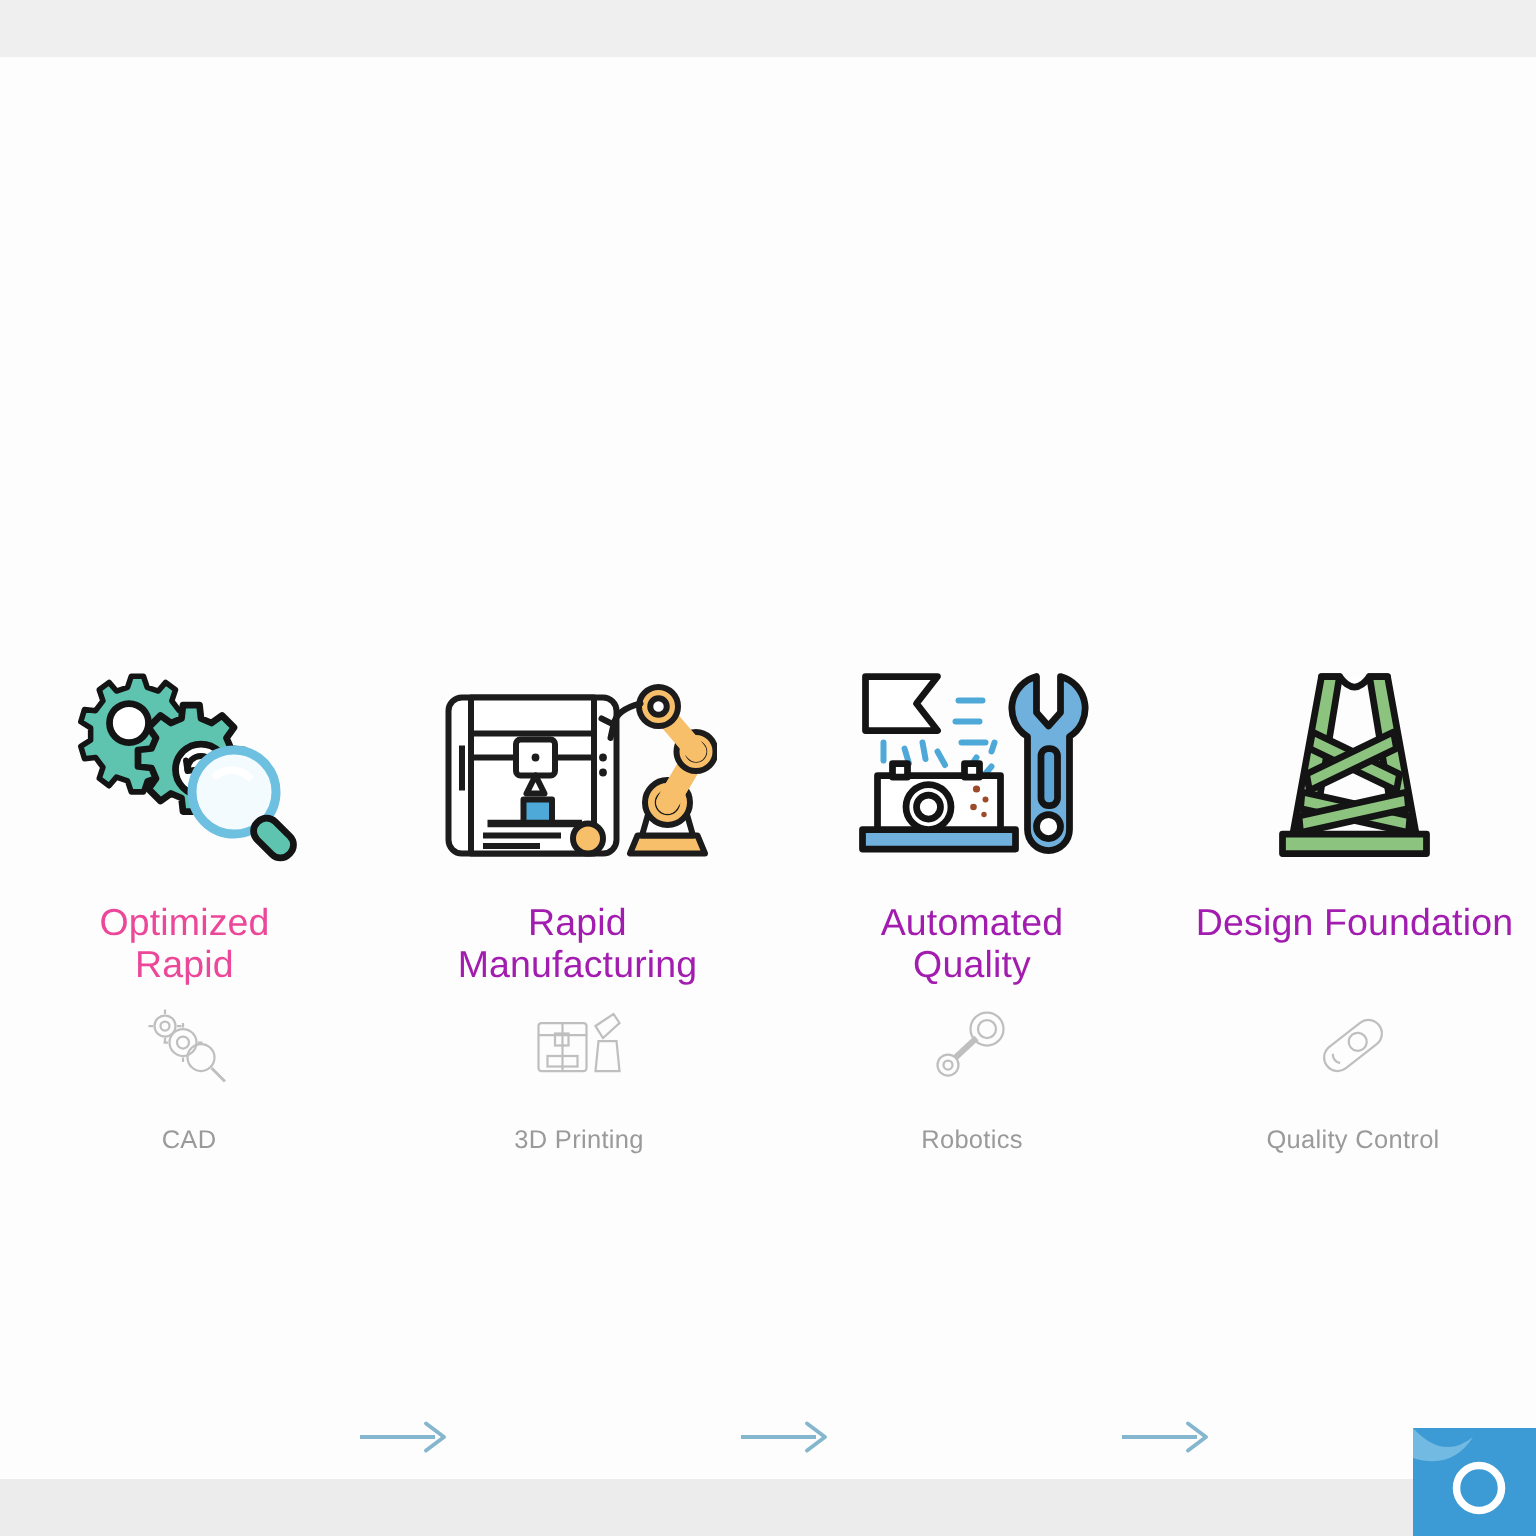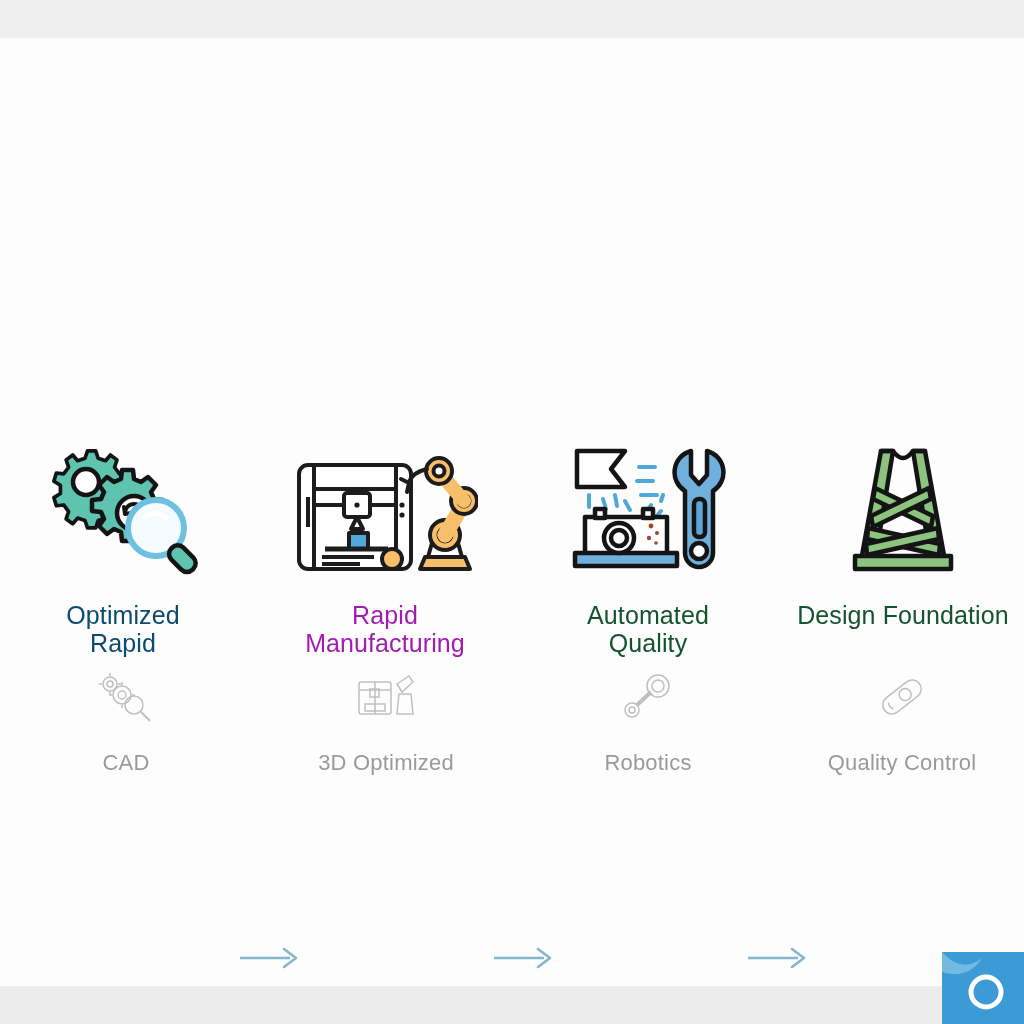--- a/index.html
+++ b/index.html
@@ -63,23 +63,23 @@
     align-items: flex-end;
     justify-content: center;
   }
   .step-label {
     margin-top: 26px;
     font-size: 25px;
     line-height: 28px;
     letter-spacing: 0.1px;
     font-weight: 400;
   }
-  .label-teal  { color: #0c4a6e; }
+  .label-teal  { color: #ec4899; }
   .label-amber { color: #a21caf; }
-  .label-dark  { color: #14532d; }
+  .label-dark  { color: #a21caf; }
 
   
   .arrow {
     position: absolute;
     top: 505px;
     width: 62px;
     height: 26px;
   }
 
   
@@ -98,21 +98,21 @@
   }
   .sub-icon {
     height: 58px;
     display: flex;
     align-items: center;
     justify-content: center;
     opacity: 0.55;
   }
   .sub-label {
     margin-top: 24px;
-    font-size: 22px;
+    font-size: 17px;
     color: #9a9a9a;
     font-weight: 400;
     letter-spacing: 0.2px;
   }
 
   
   .watermark {
     position: absolute;
     left: 942px;
     top: 952px;
@@ -328,21 +328,21 @@
           <g stroke="#8e8e8e" stroke-width="1.5" fill="none">
             <rect x="4" y="10" width="32" height="32" rx="2"></rect>
             <path d="M4 18 H36 M20 10 V42"></path>
             <rect x="15" y="17" width="9" height="8"></rect>
             <rect x="10" y="32" width="20" height="7"></rect>
             <path d="M42 12 L54 4 L58 10 L47 20 Z"></path>
             <path d="M44 22 L56 22 L58 42 L42 42 Z"></path>
           </g>
         </svg>
       </div>
-      <div class="sub-label">3D Optimized</div>
+      <div class="sub-label">3D Printing</div>
     </div>
 
     <div class="sub" style="left:802px;">
       <div class="sub-icon">
         <svg width="60" height="50" viewBox="0 0 60 50">
           <g stroke="#8e8e8e" stroke-width="1.5" fill="none" transform="rotate(-38 30 25)">
             <rect x="8" y="16" width="44" height="18" rx="9"></rect>
             <circle cx="34" cy="25" r="6"></circle>
             <path d="M16 21 q-3 4 0 8"></path>
           </g>

